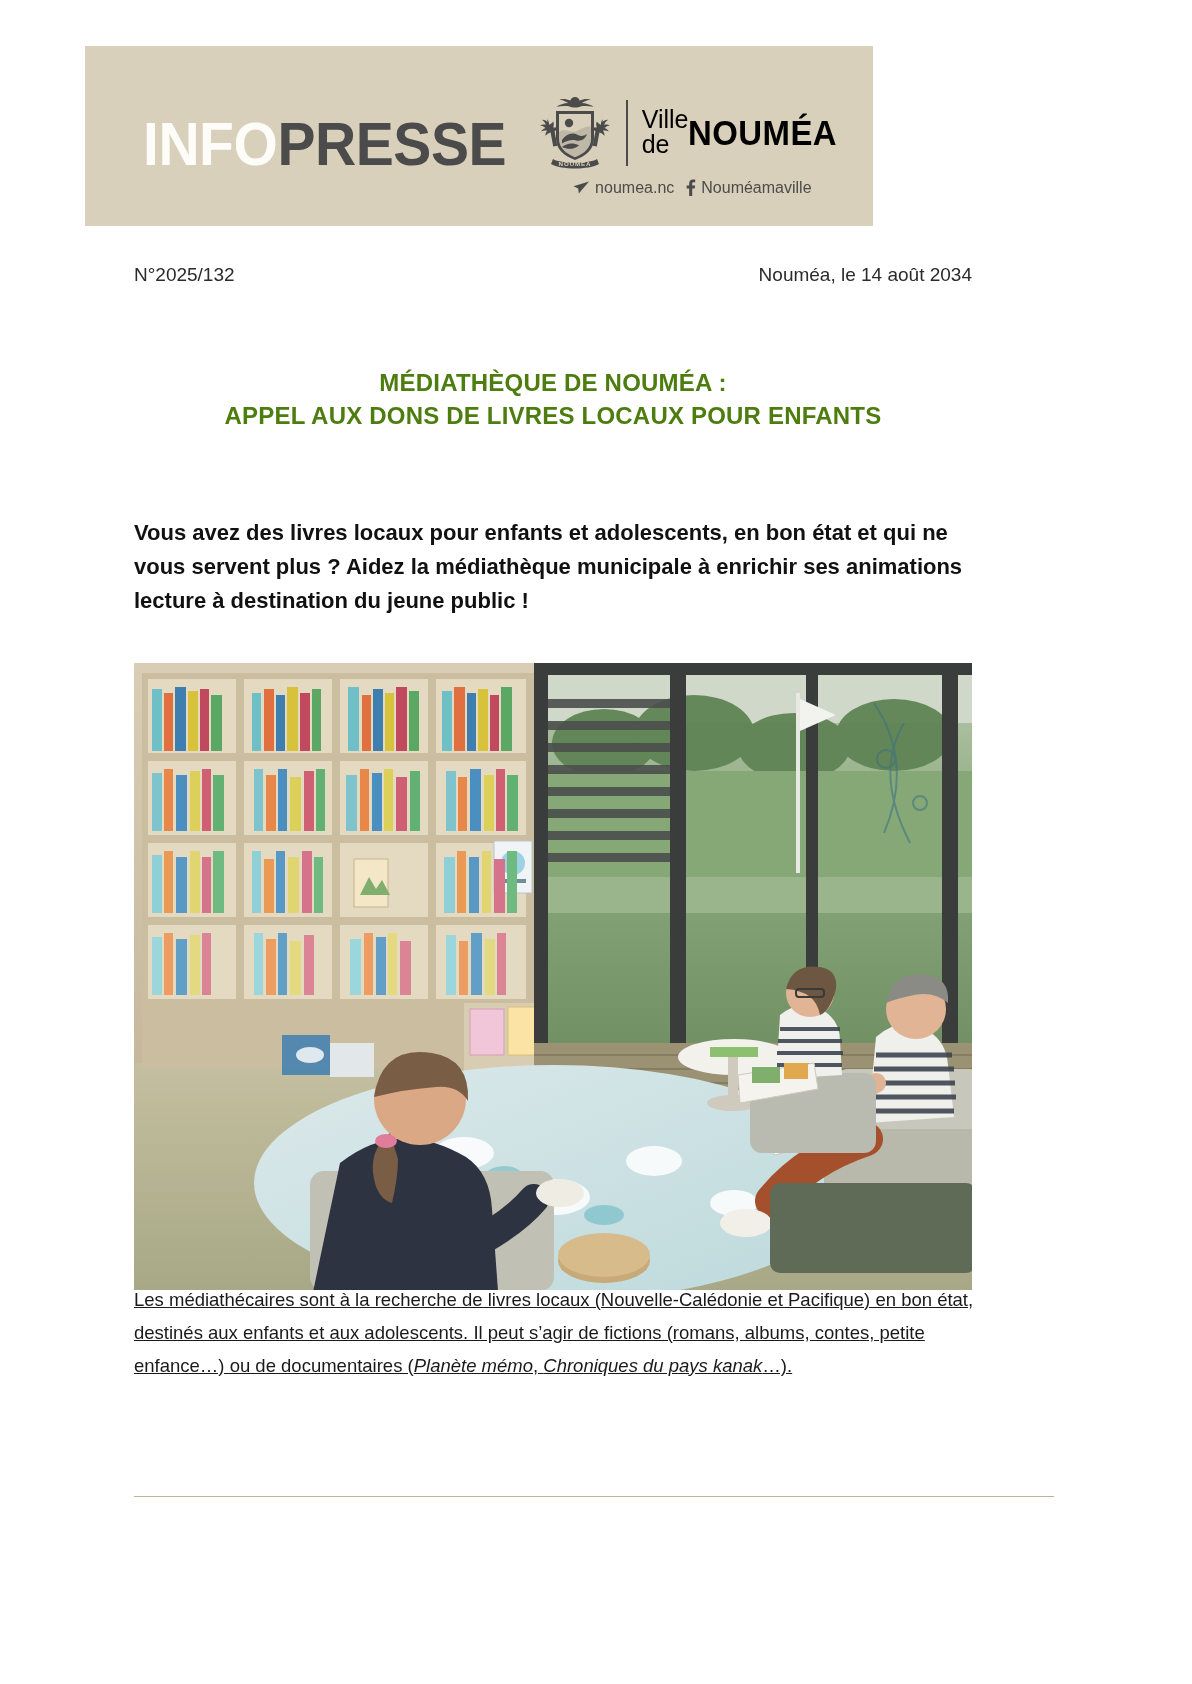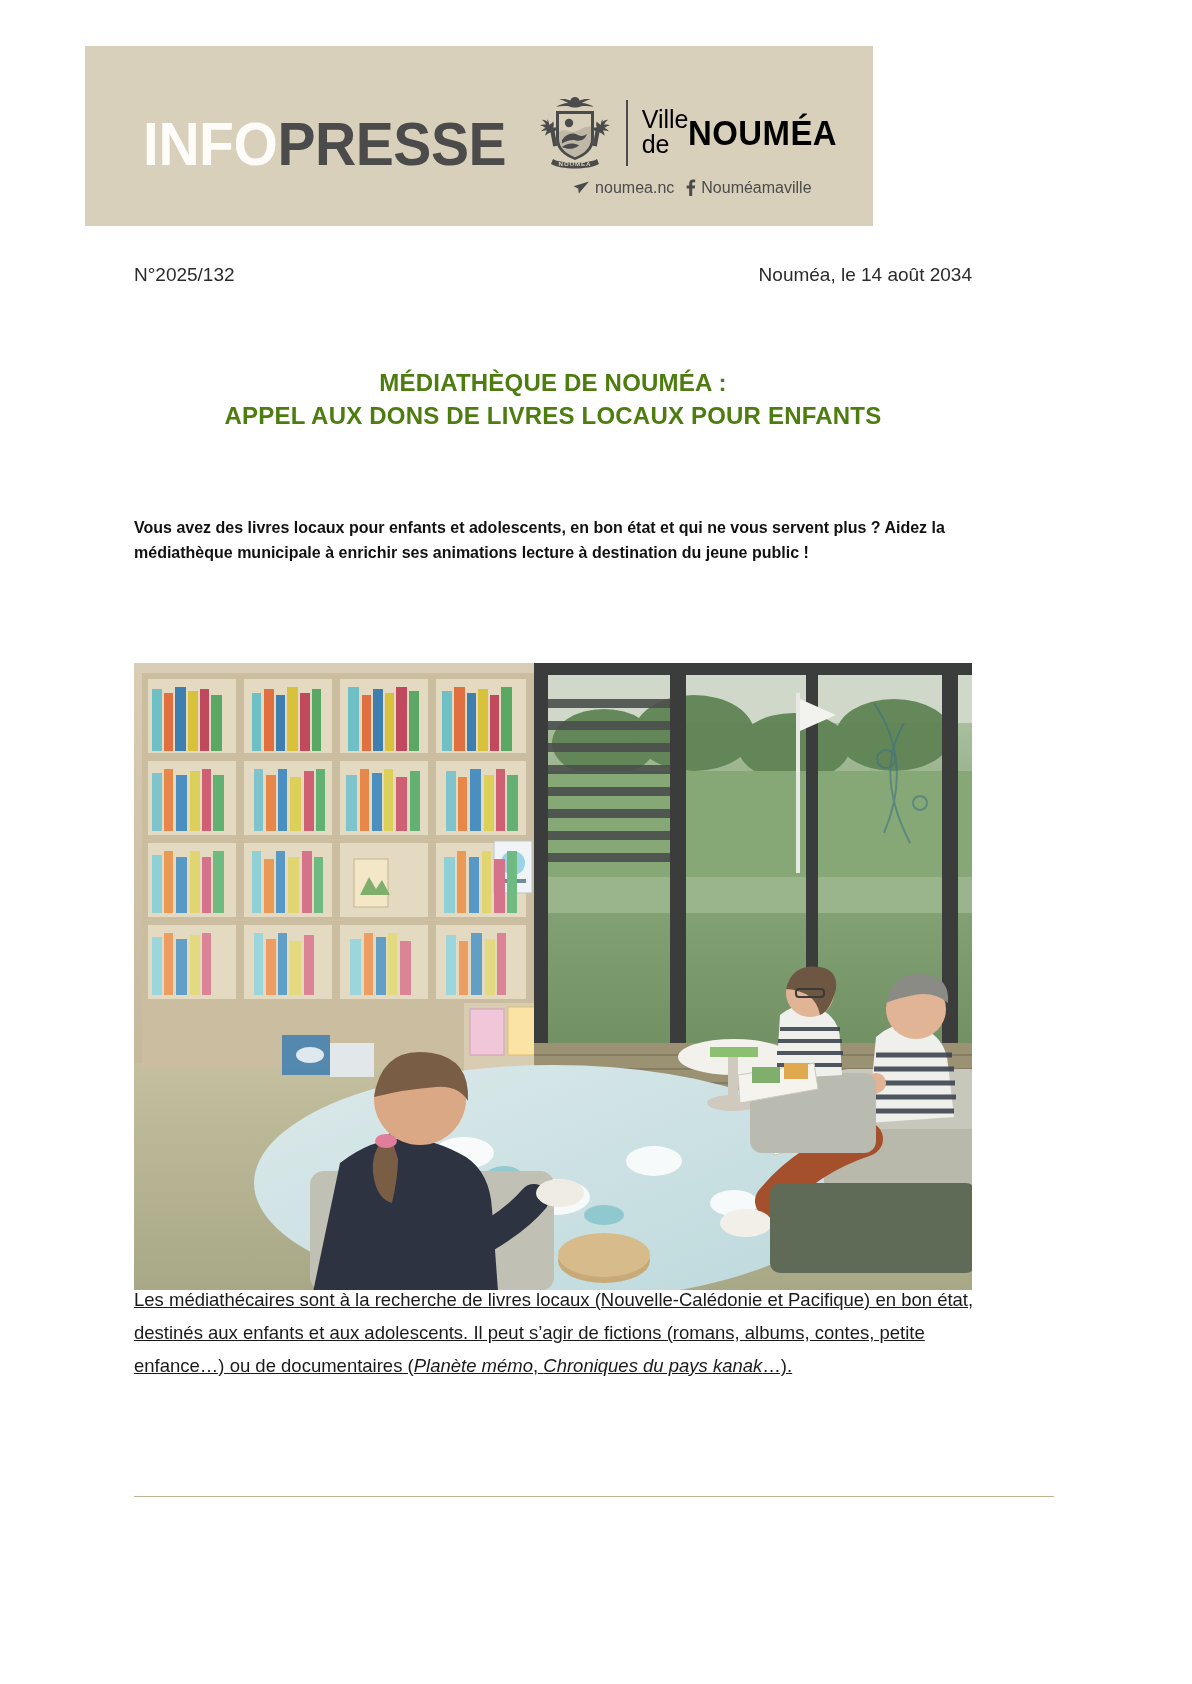--- a/index.html
+++ b/index.html
@@ -139,21 +139,21 @@
     line-height: 1.38;
     letter-spacing: 0.2px;
   }
 
   
   .lead {
     position: absolute;
     left: 134px;
     top: 516px;
     width: 840px;
-    font-size: 16px;
+    font-size: 22px;
     font-weight: 700;
     line-height: 1.55;
     color: #111111;
   }
 
   
   .photo {
     position: absolute;
     left: 134px;
     top: 663px;

